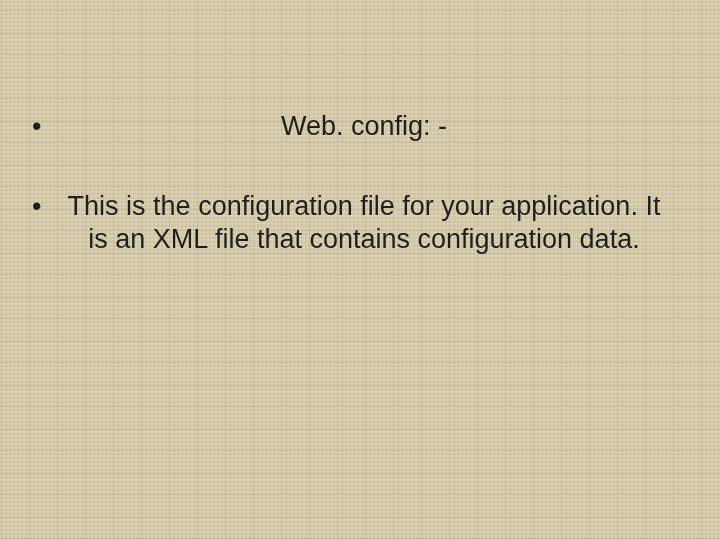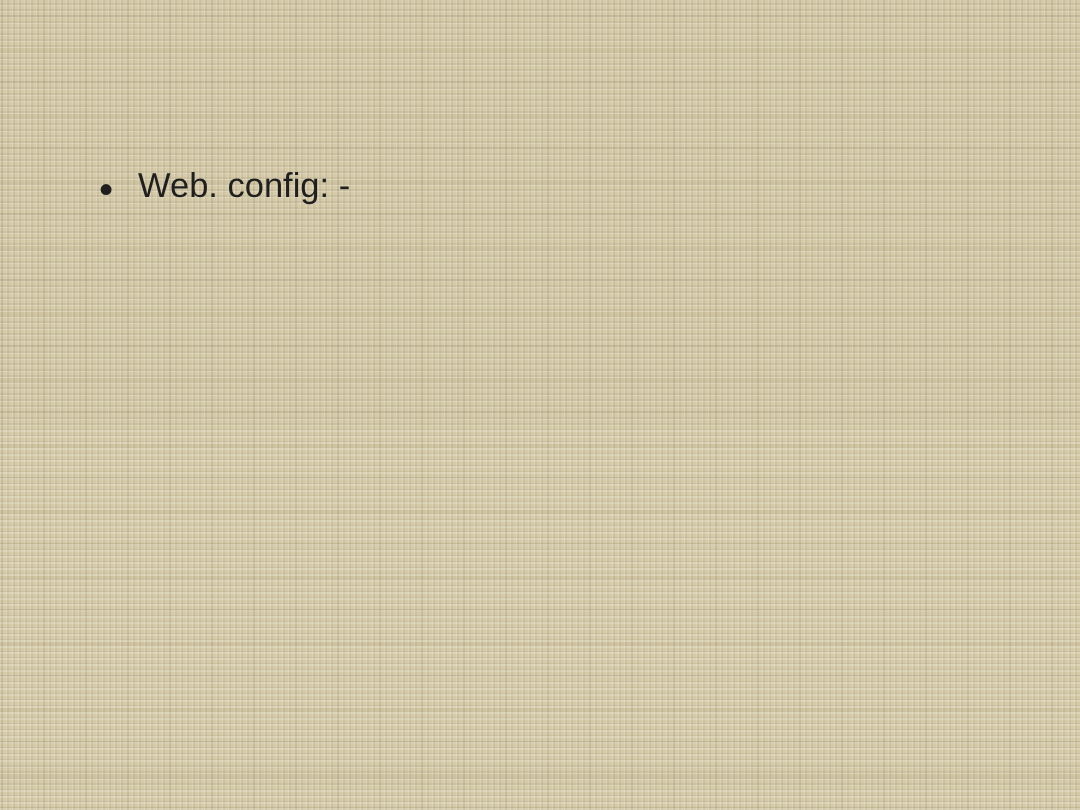--- a/index.html
+++ b/index.html
@@ -6,23 +6,23 @@
     margin: 0;
     padding: 0;
     width: 720px;
     height: 540px;
     overflow: hidden;
   }
   .slide {
     width: 720px;
     height: 540px;
     box-sizing: border-box;
-    padding: 110px 50px 50px 60px;
+    padding: 110px 50px 50px 26px;
     font-family: Arial, Helvetica, sans-serif;
-    font-size: 23px;
+    font-size: 27px;
     line-height: 1.2;
     color: #1f1f1f;
     
     background-color: #d6cba8;
     background-image:
       repeating-linear-gradient(0deg,
         rgba(255,255,255,0.18) 0px,
         rgba(255,255,255,0.18) 1px,
         rgba(0,0,0,0.05) 1px,
         rgba(0,0,0,0.05) 2px,
@@ -38,20 +38,21 @@
       repeating-linear-gradient(0deg,
         rgba(120,100,60,0.08) 0px,
         rgba(120,100,60,0.08) 2px,
         transparent 2px,
         transparent 22px),
       repeating-linear-gradient(90deg,
         rgba(120,100,60,0.06) 0px,
         rgba(120,100,60,0.06) 2px,
         transparent 2px,
         transparent 28px);
+    text-align: center;
   }
   ul.content {
     list-style: none;
     margin: 0;
     padding: 0;
   }
   ul.content > li {
     position: relative;
     padding-left: 32px;
     margin-bottom: 48px;
@@ -66,14 +67,17 @@
   }
 </style>
 </head>
 <body>
 
 <div class="slide">
   <ul class="content">
     <li>
       <span>Web. config: -</span>
     </li>
+    <li>
+      <span>This is the configuration file for your application. It is an XML file that contains configuration data.</span>
+    </li>
   </ul>
 </div>
 
 </body></html>

